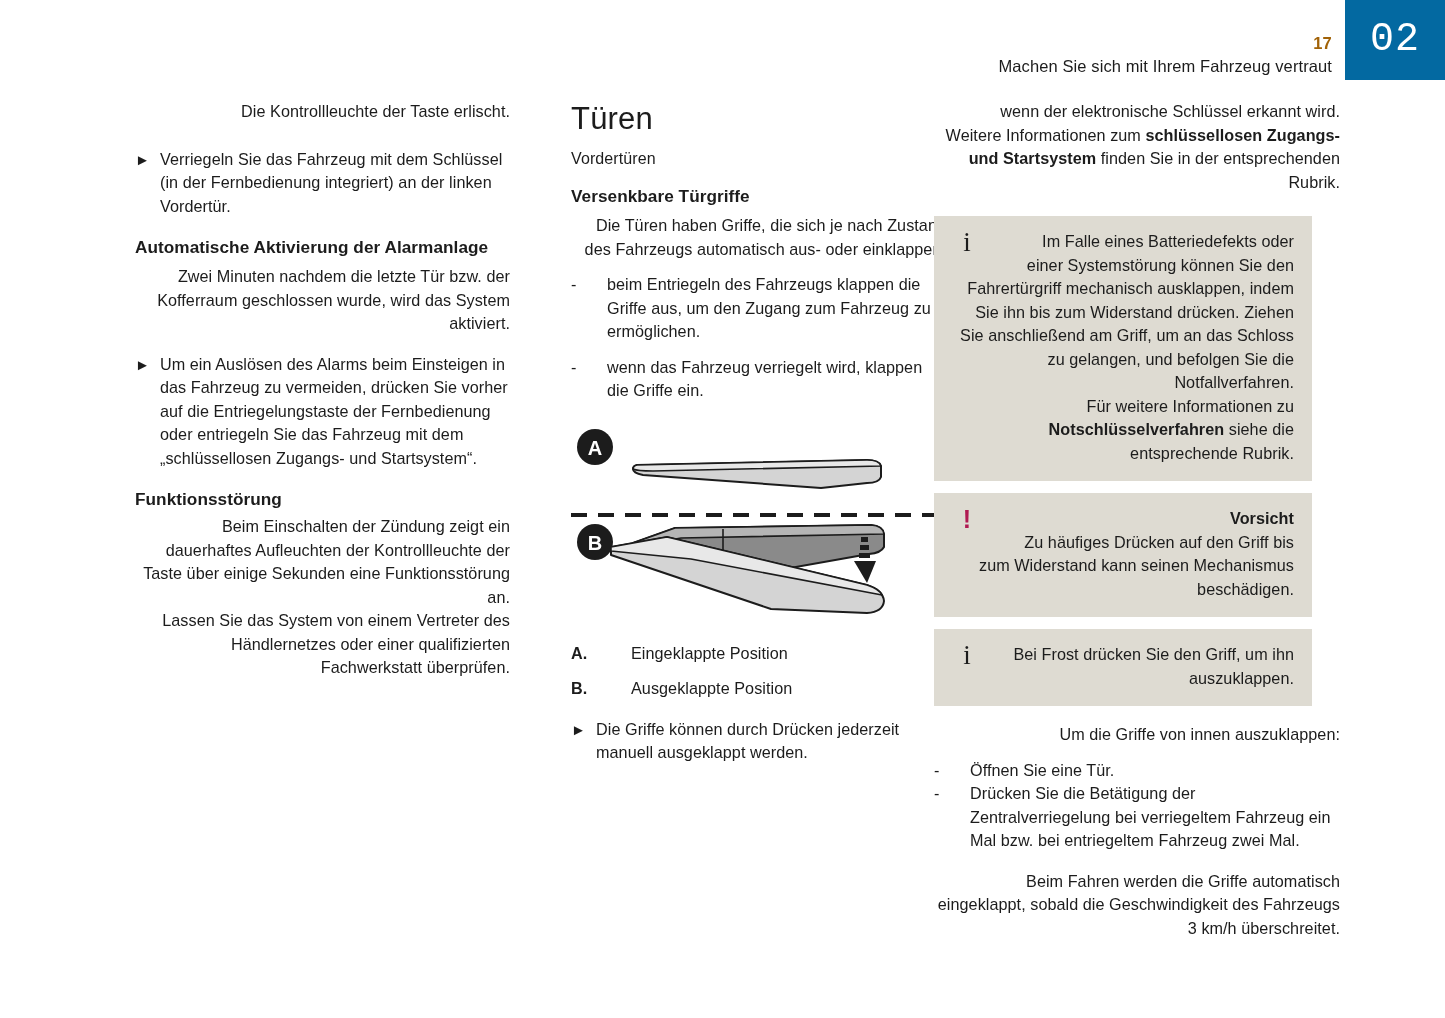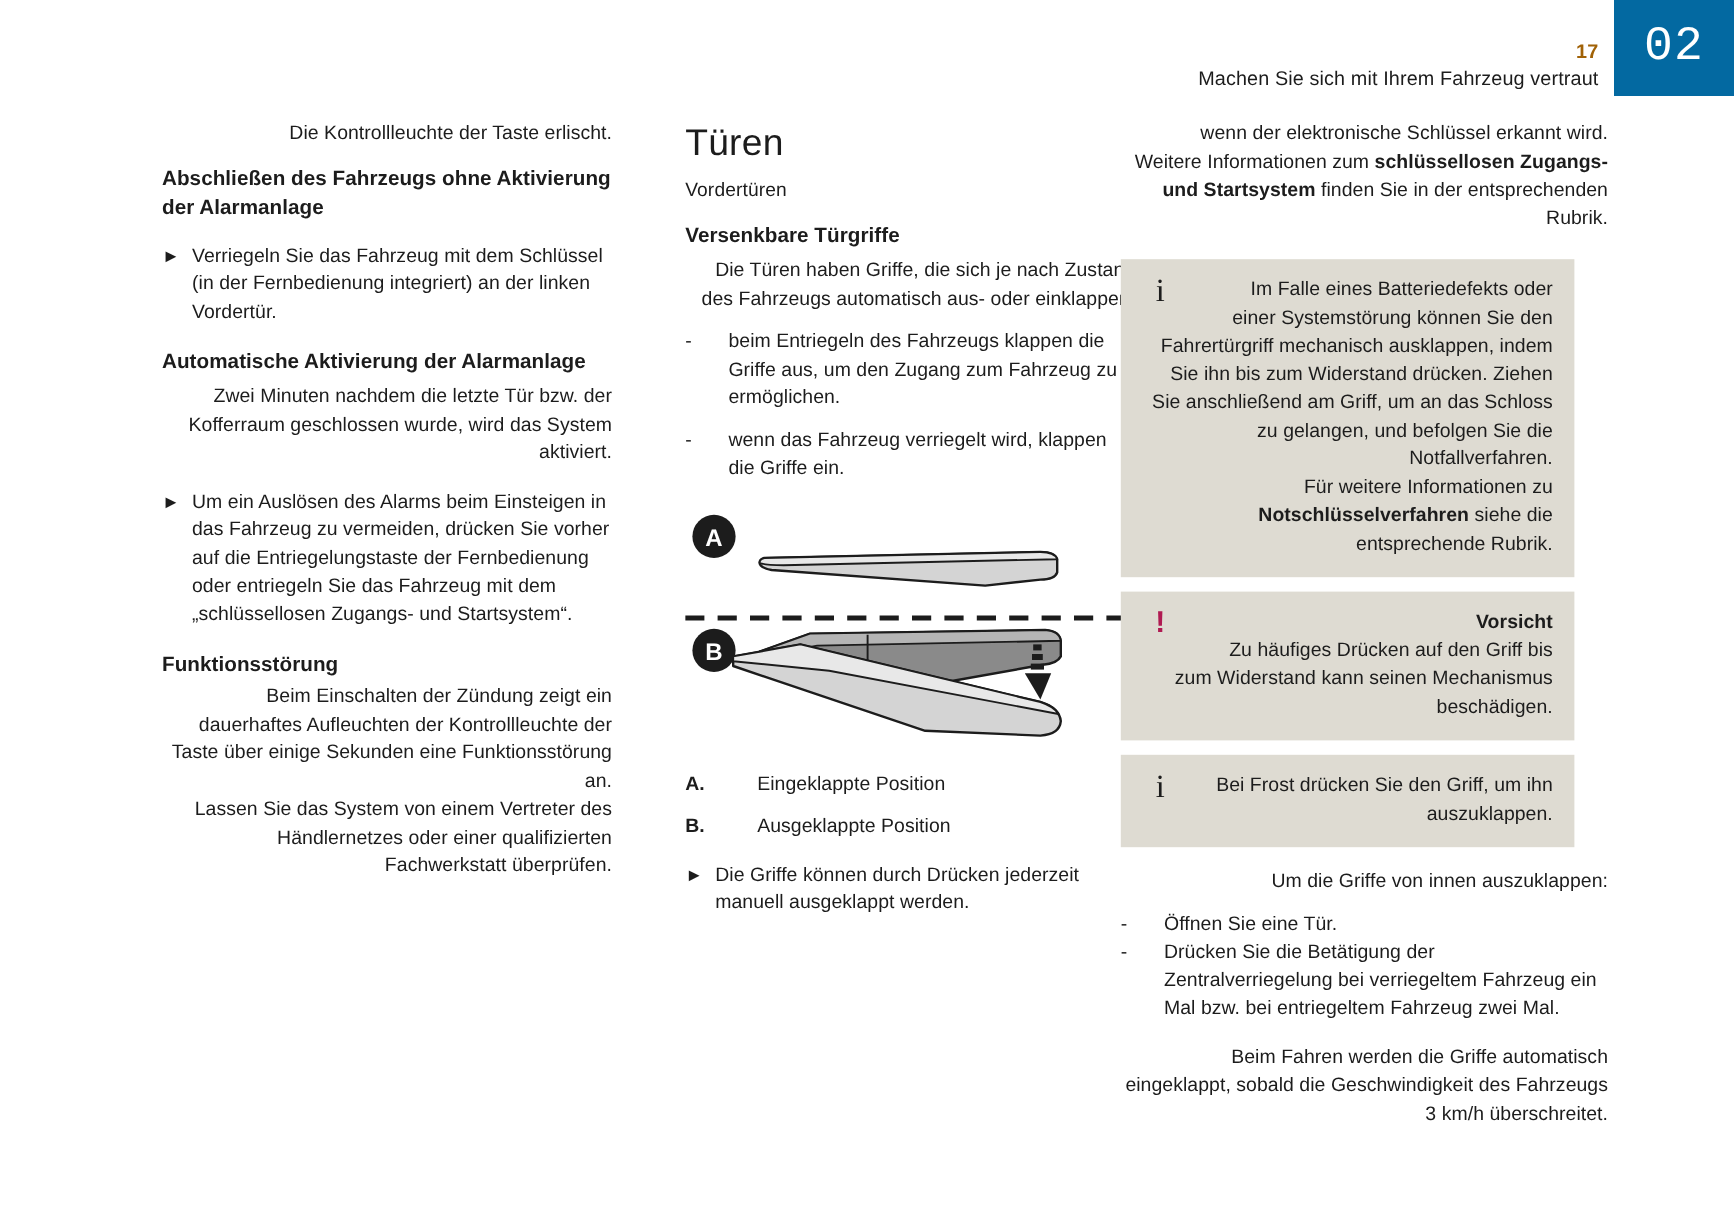--- a/index.html
+++ b/index.html
@@ -186,21 +186,20 @@
 <div class="header-right">
   <div class="page-number">17</div>
   <div class="header-title">Machen Sie sich mit Ihrem Fahrzeug vertraut</div>
 </div>
 
 <div class="col col-left">
 
   <p class="body-text">Die Kontrollleuchte der Taste erlischt.</p>
 
   <div class="gap-sm"></div>
-  <h4 class="h-bold">Abschließen des Fahrzeugs ohne Aktivierung der Alarmanlage</h4>
 
   <div class="gap-sm"></div>
   <div class="arrow-item">
     <span class="arrow-marker">►</span>
     <span class="arrow-text">Verriegeln Sie das Fahrzeug mit dem Schlüssel (in der Fernbedienung integriert) an der linken Vordertür.</span>
   </div>
 
   <div class="gap-md"></div>
   <h4 class="h-bold">Automatische Aktivierung der Alarmanlage</h4>
 

